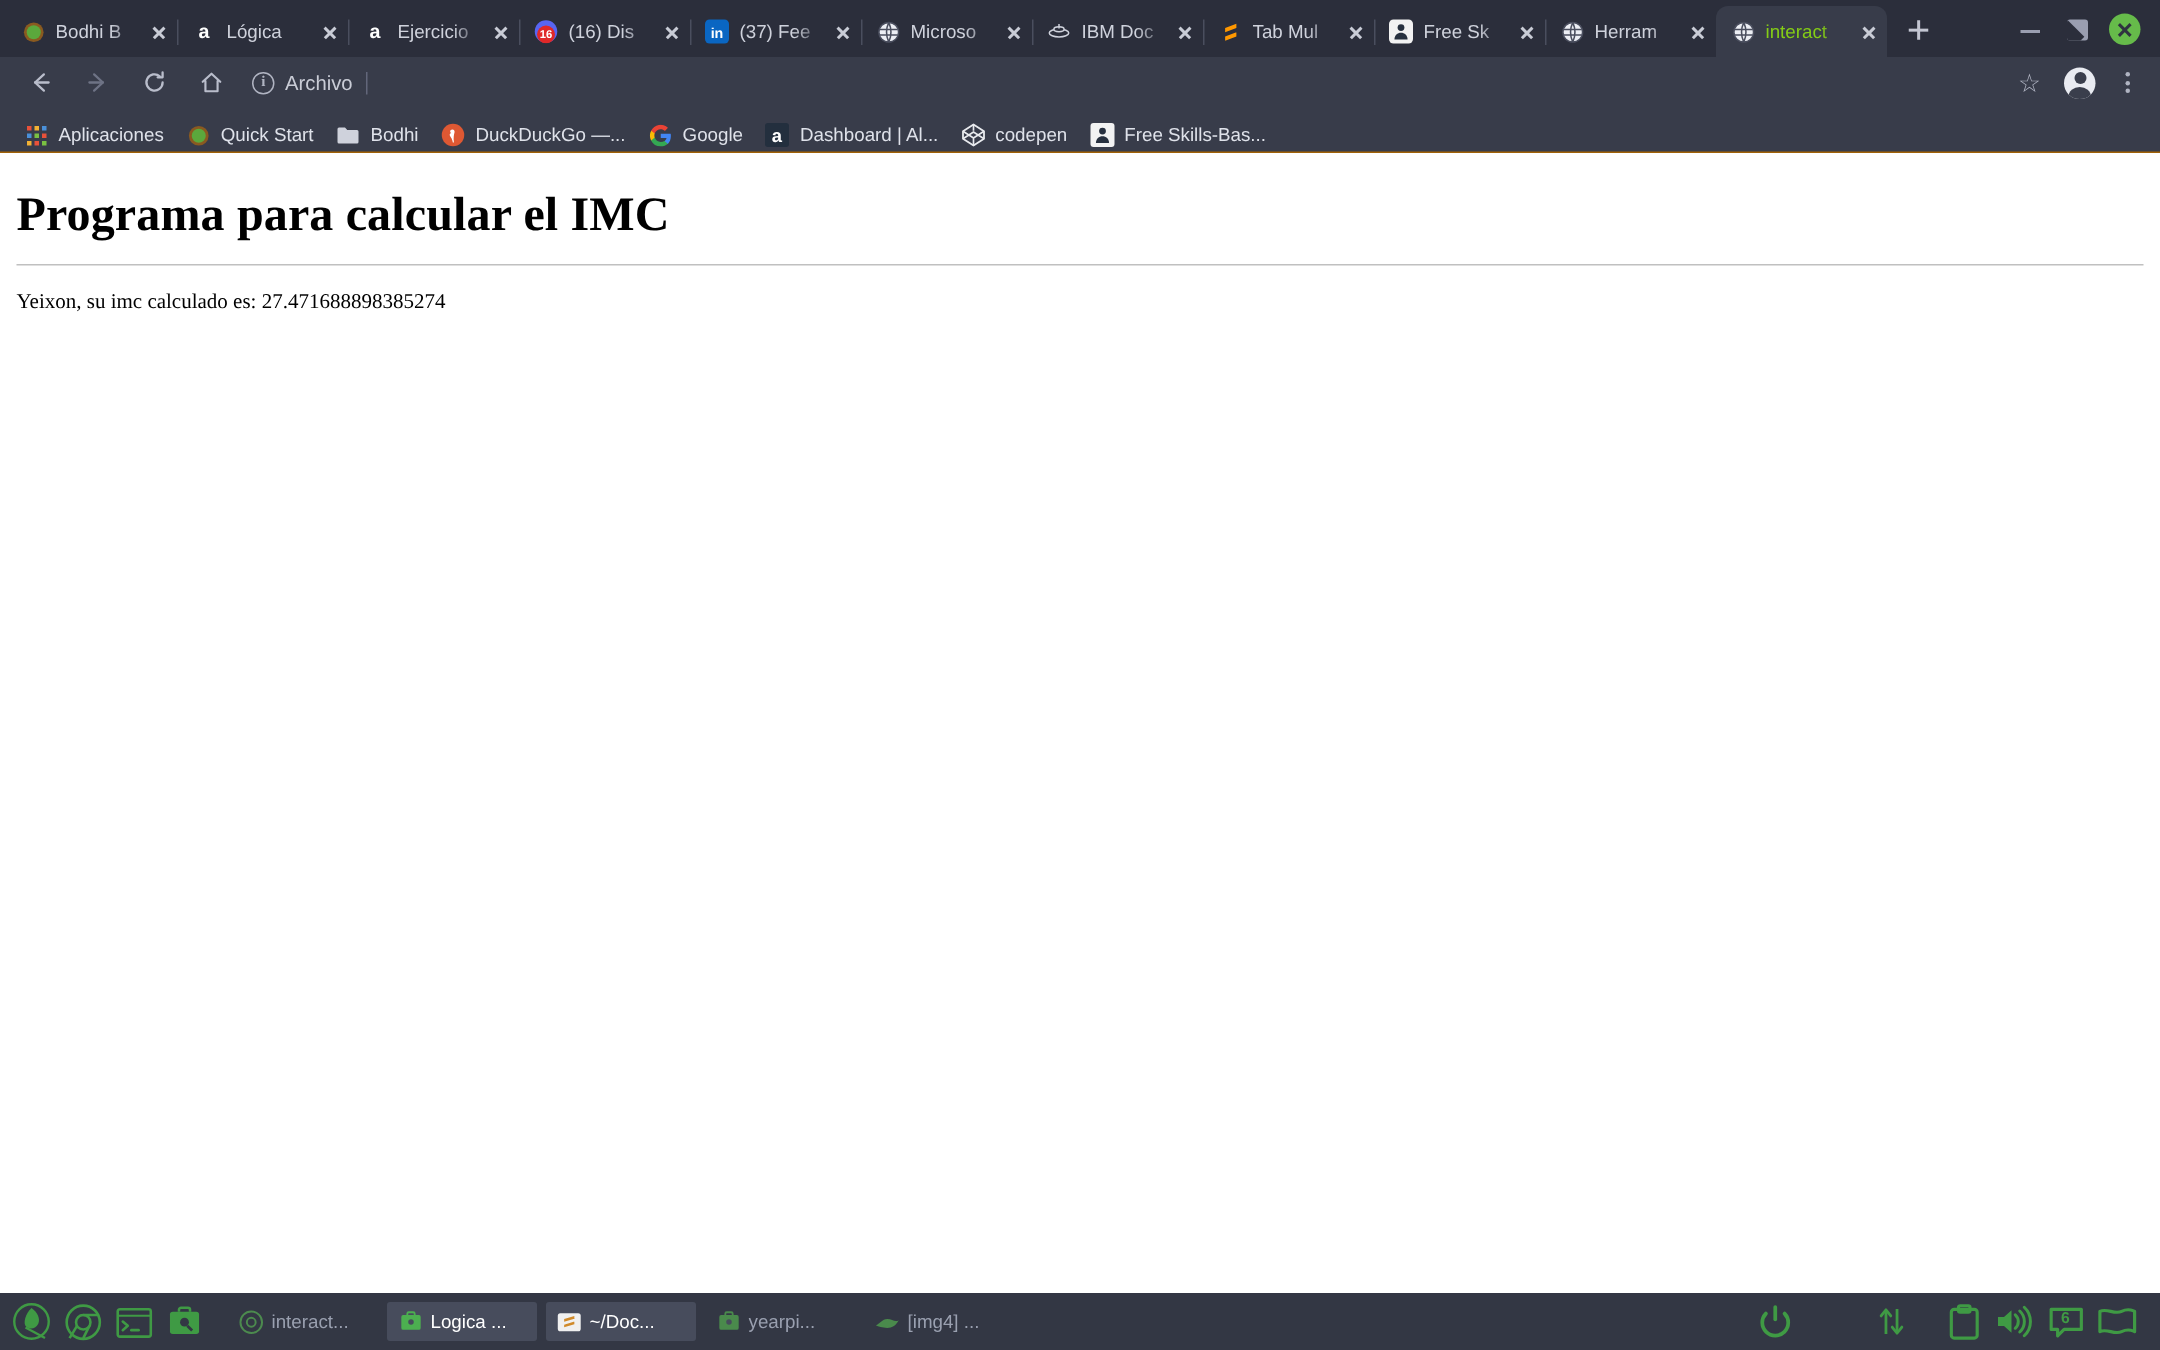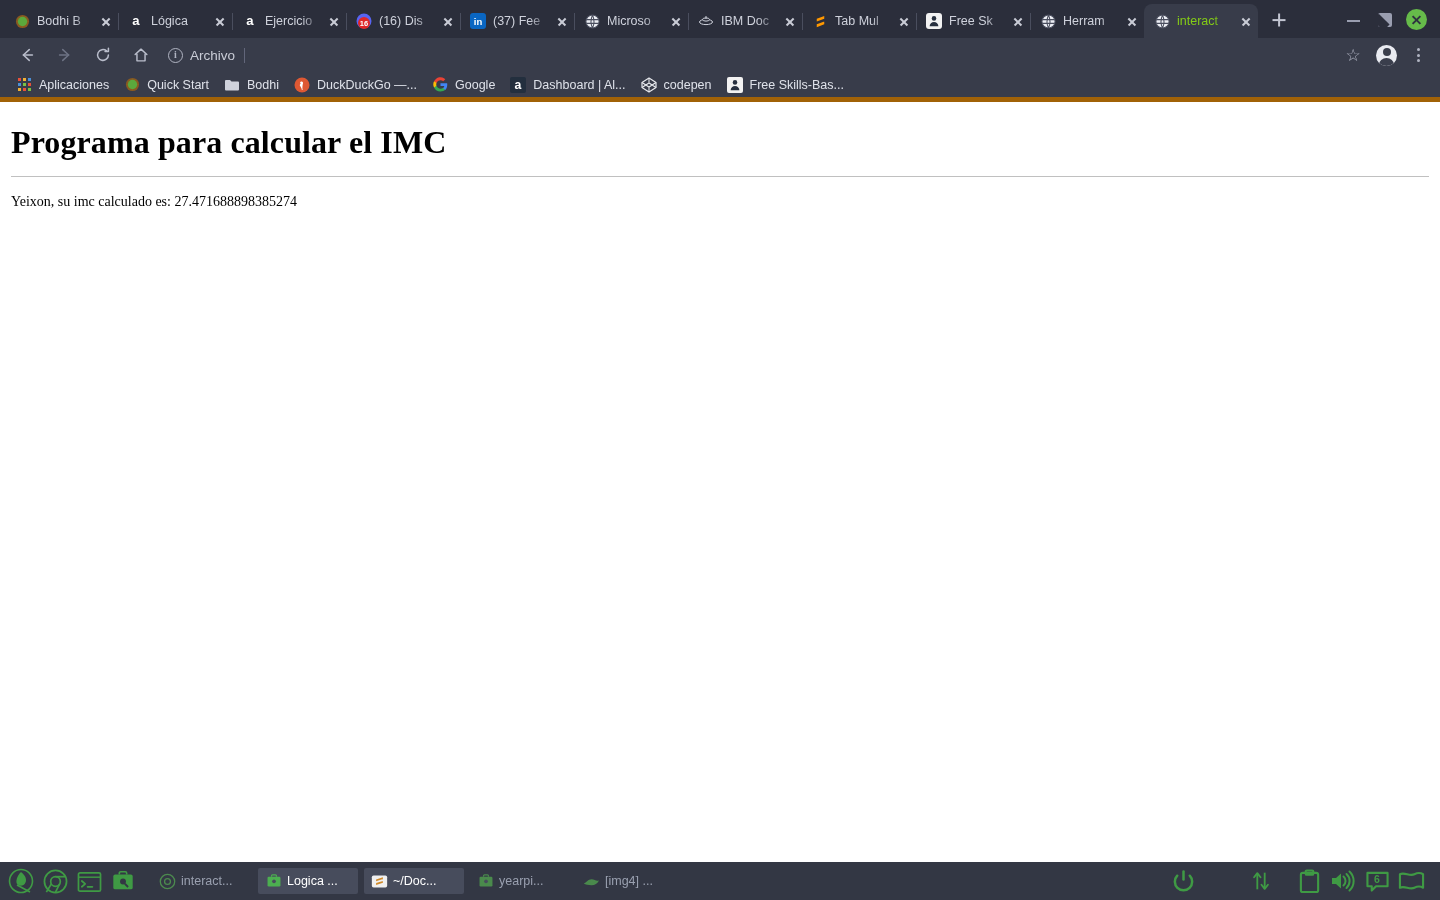--- a/index.html
+++ b/index.html
@@ -211,24 +211,24 @@
     background: #3a3e4c;
   }
   .kebab { width: 24px; display:flex; flex-direction:column; align-items:center; gap:2.5px; }
   .kebab i { width: 3px; height: 3px; border-radius: 50%; background: #b0b4c2; display:block; }
 
   
   .bookmarks {
     height: 30px;
     background: #383c4a;
     display: flex;
-    align-items: center;
+    align-items: flex-end;
     padding: 0 8px 0 10px;
     gap: 0;
-    border-bottom: 5px solid #a16207;
+    border-bottom: 1px solid #a16207;
   }
   .bm {
     display: flex;
     align-items: center;
     height: 22px;
     padding: 0 9px 0 6px;
     color: #dfe2ea;
     font-size: 12.5px;
     white-space: nowrap;
     border-radius: 4px;

